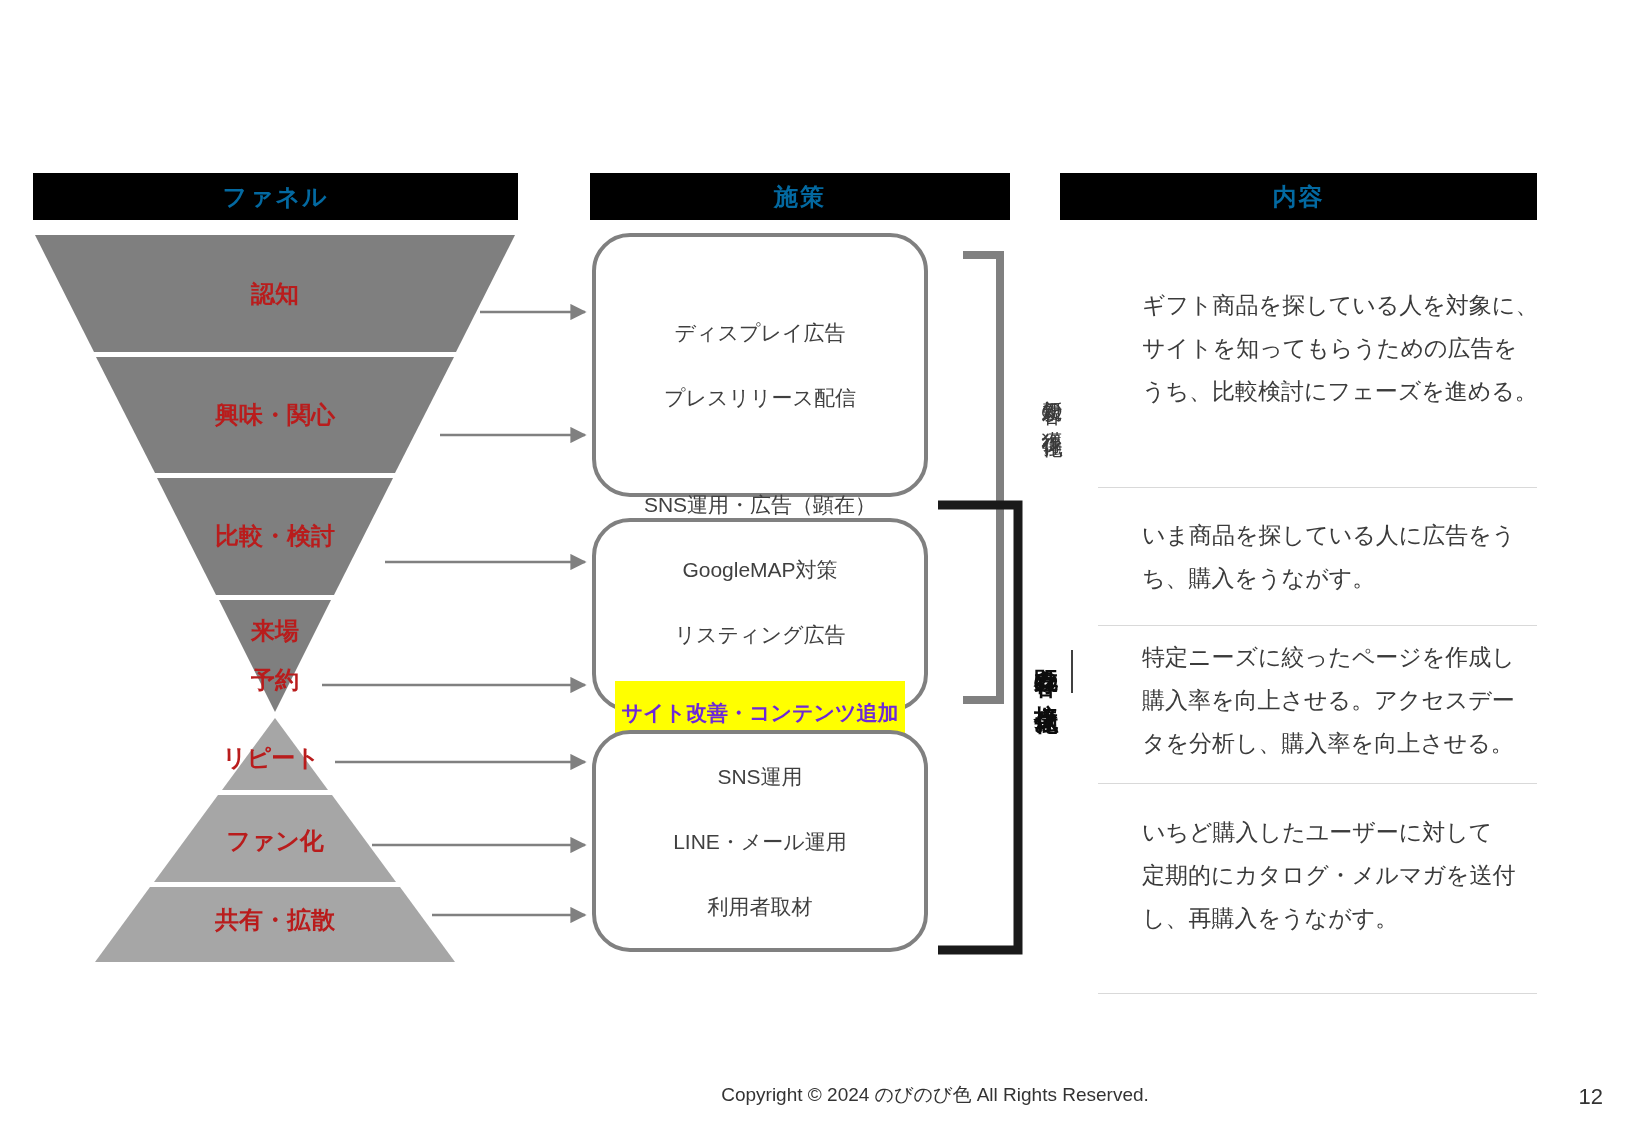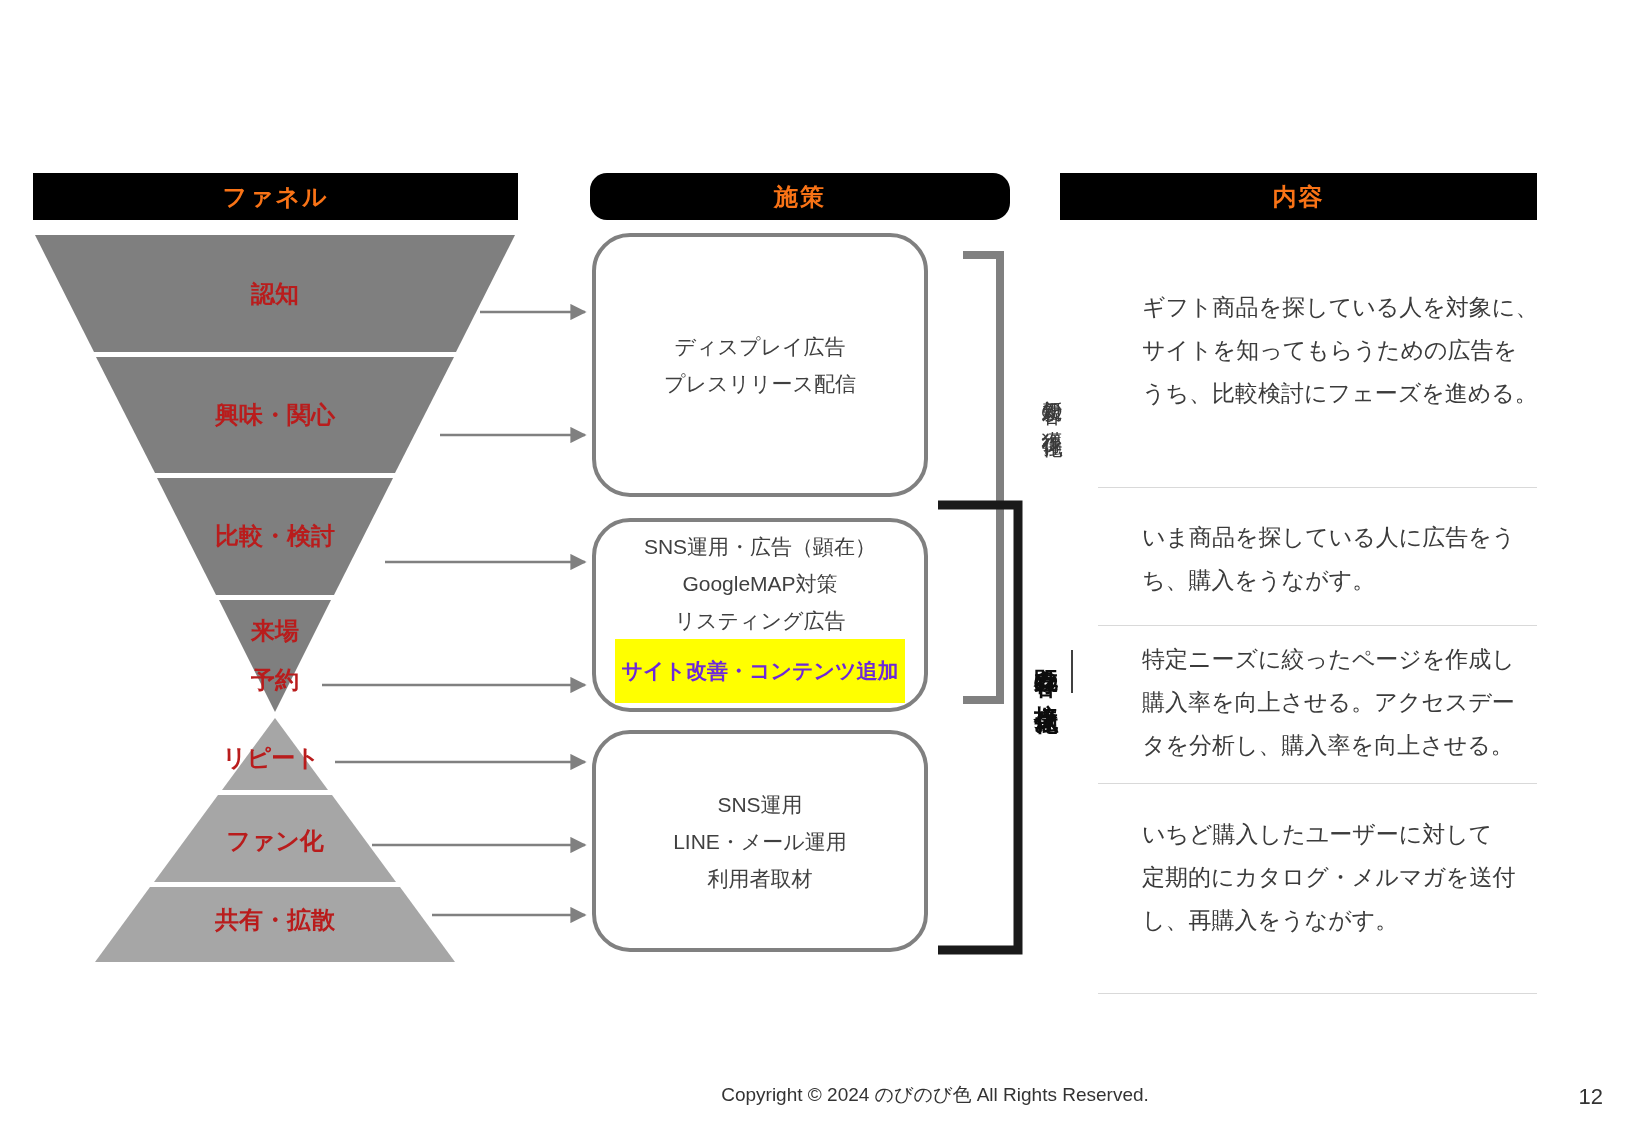--- a/index.html
+++ b/index.html
@@ -4,54 +4,54 @@
 <style>
   html,body{margin:0;padding:0;background:#ffffff;}
   body{font-family:"Liberation Sans","DejaVu Sans",sans-serif;}
   .slide{position:relative;width:1625px;height:1125px;background:#ffffff;overflow:hidden;}
 
   
   .title-bar{position:absolute;left:0;top:0;width:1625px;height:55px;background:#000;display:flex;align-items:center;justify-content:center;}
   .title-bar h1{margin:0;color:#fff;font-size:30px;font-weight:normal;letter-spacing:7px;}
 
   
-  .col-header{position:absolute;top:173px;height:47px;background:#000;color:#f97316;display:flex;align-items:center;justify-content:center;font-size:24px;font-weight:bold;letter-spacing:2px;}
+  .col-header{position:absolute;top:173px;height:47px;background:#000;color:#0369a1;display:flex;align-items:center;justify-content:center;font-size:24px;font-weight:bold;letter-spacing:2px;}
 
   
   .diagram-svg{position:absolute;left:0;top:0;width:1625px;height:1125px;}
 
   
   .stage-label{position:absolute;transform:translate(-50%,-50%);font-size:24px;font-weight:bold;color:#b91c1c;white-space:nowrap;}
 
   
-  .measure-box{position:absolute;left:592px;width:336px;border:4px solid #808080;border-radius:38px;background:#fff;display:flex;flex-direction:column;align-items:center;justify-content:center;box-sizing:border-box;}
+  .measure-box{position:absolute;left:592px;width:336px;border:4px solid #808080;border-radius:38px;background:#fff;display:flex;flex-direction:column;align-items:center;justify-content:center;box-sizing:border-box;gap:28px;}
   .measure-box .line{font-size:21px;color:#404040;line-height:37px;white-space:nowrap;}
   .hl{display:inline-block;background:#ffff00;color:#6d28d9;font-weight:bold;padding:16px 7px;line-height:32px;}
 
   
   .v-label{position:absolute;writing-mode:vertical-rl;text-orientation:mixed;white-space:nowrap;}
   .v-label.light{font-size:21px;color:#3a3a3a;letter-spacing:2px;}
   .v-label.bold{font-size:24px;font-weight:bold;color:#0d0d0d;letter-spacing:2px;border-right:2px solid #404040;padding-right:9px;}
 
   
-  .para{position:absolute;left:1142px;width:400px;font-size:23px;line-height:43px;color:#3b3b3b;white-space:pre-line;}
+  .para{position:absolute;left:1142px;width:400px;font-size:23px;line-height:43px;color:#3b3b3b;white-space:pre-line;font-family:Liberation Mono, monospace;}
   .sep{position:absolute;left:1098px;width:439px;height:0;border-top:1px solid #d9d9d9;}
 
   
   .footer-copy{position:absolute;left:935px;top:1082px;transform:translateX(-50%);font-size:19px;color:#333;white-space:nowrap;}
   .page-num{position:absolute;right:22px;top:1084px;font-size:22px;color:#333;}
 </style>
 </head>
 <body>
 
 <div class="slide">
 
 
   <div class="col-header" style="left:33px;width:485px;">ファネル</div>
-  <div class="col-header" style="left:590px;width:420px;border-radius:17px;">施策</div>
+  <div class="col-header" style="left:590px;width:420px;">施策</div>
   <div class="col-header" style="left:1060px;width:477px;">内容</div>
 
   <svg class="diagram-svg" viewBox="0 0 1625 1125" xmlns="http://www.w3.org/2000/svg">
     <defs>
       <marker id="ah" viewBox="0 0 10 10" refX="9" refY="5" markerWidth="6.5" markerHeight="6.5" orient="auto-start-reverse">
         <path d="M0,0 L10,5 L0,10 z" fill="#808080"></path>
       </marker>
     </defs>
 
     <polygon fill="#7f7f7f" points="35,235 515,235 456,352 94,352"></polygon>

